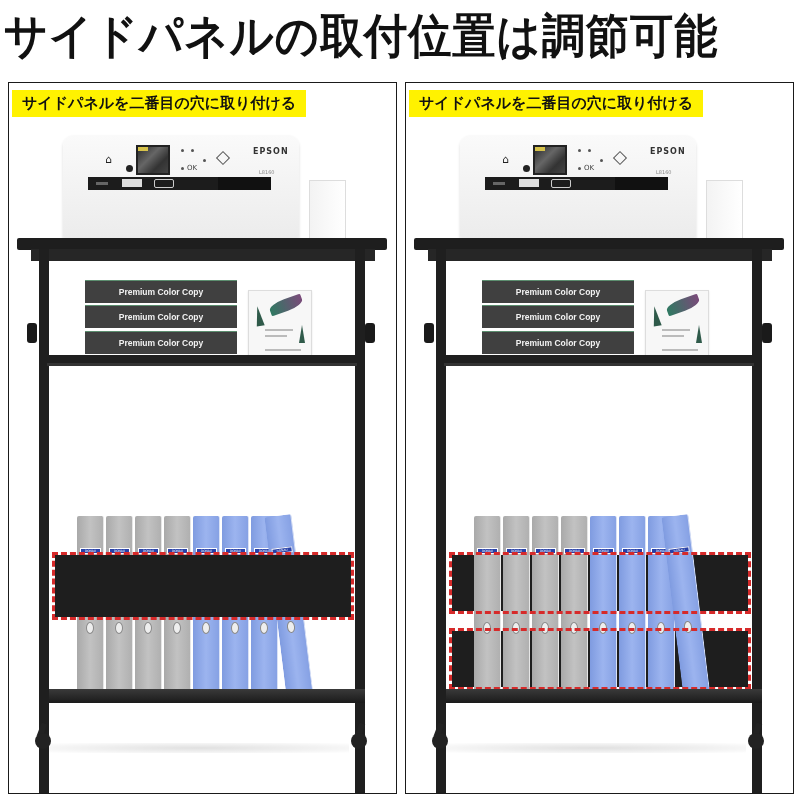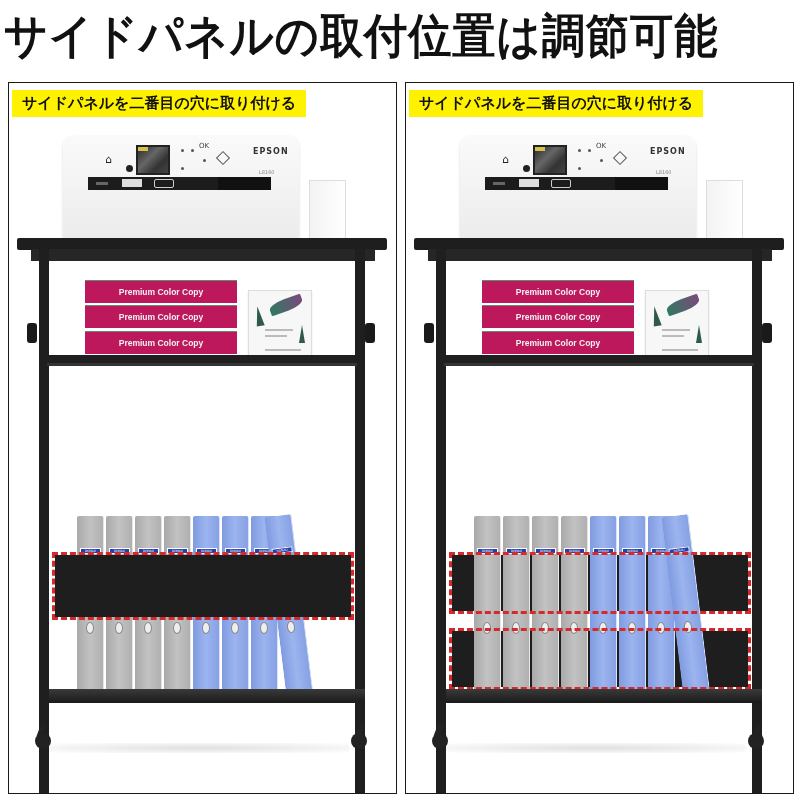--- a/index.html
+++ b/index.html
@@ -40,21 +40,21 @@
   .printer .strip .usb { position:absolute; left:66px; top:2px; width:20px; height:9px; border:1px solid #ccc; border-radius:2px; }
   .printer .strip .right-part { position:absolute; left:130px; top:0; width:53px; height:13px; background:#111; }
   .printer .screen {
     position: absolute; left: 73px; top: 10px; width: 34px; height: 30px;
     background: linear-gradient(135deg, #2a2a2a, #666 40%, #333 70%, #444);
     border: 2px solid #222;
   }
   .printer .screen::before { content:""; position:absolute; left:0; top:0; width:10px; height:4px; background:#d6c24a; }
   .printer .home-icon { position:absolute; left:42px; top:20px; width:10px; height:10px; color:#222; font-size:11px; line-height:10px; }
   .printer .help-icon { position:absolute; left:63px; top:30px; width:7px; height:7px; border-radius:50%; background:#222; }
-  .printer .ok-label { position:absolute; left:124px; top:7px; font-size:7px; color:#444;margin-left:12px; }
+  .printer .ok-label { position:absolute; left:124px; top:29px; font-size:7px; color:#444; }
   .printer .btn-dot { position:absolute; width:3px; height:3px; border-radius:50%; background:#555; }
   .printer .start-icon { position:absolute; left:155px; top:18px; width:10px; height:10px; border:1.5px solid #555; transform:rotate(45deg); }
   .printer .brand { position:absolute; left:190px; top:12px; font-size:8px; color:#333; letter-spacing:1px;font-weight:bold; }
   .printer .model { position:absolute; left:196px; top:34px; font-size:5px; color:#888; }
   .tank {
     position:absolute; left:300px; top:97px; width:37px; height:60px;
     background: linear-gradient(90deg,#f3f3f3,#fff); border:1px solid #ddd;
   }
 
   
@@ -69,21 +69,21 @@
   .knob { position:absolute; width:10px; height:20px; background:#1a1a1a; border-radius:3px; }
   .mid-shelf { position:absolute; left:30px; top:272px; width:326px; height:8px; background:#1f1f1f; }
   .crossbar { position:absolute; left:38px; top:280px; width:310px; height:3px; background:#333; }
   .bottom-shelf { position:absolute; left:40px; top:606px; width:316px; height:14px; background:linear-gradient(#3a3a3a,#1a1a1a); }
   .caster { position:absolute; width:16px; height:16px; border-radius:50%; background:#222; top:650px; }
   .caster-stem { position:absolute; width:6px; height:14px; background:#222; top:640px; transform:rotate(20deg); }
   .floor-shadow { position:absolute; left:40px; top:660px; width:300px; height:10px; background:radial-gradient(ellipse at center, rgba(0,0,0,0.12), rgba(0,0,0,0)); }
 
   
   .ream {
-    position:absolute; left:76px; width:152px; height:23px; background:#be185d;
+    position:absolute; left:76px; width:152px; height:23px; background:#404040;
     color:#f2f2f2; font-family:"Liberation Sans", sans-serif; font-size:8.5px; font-weight:bold;
     text-align:center; line-height:23px; border-top:1px solid #5c8e6f;
   }
   .pack {
     position:absolute; left:239px; top:207px; width:64px; height:66px; background:#f7f7f7;
     border:1px solid #ddd; box-shadow:0 1px 2px rgba(0,0,0,0.1); overflow:hidden;
   }
   .pack .bird { position:absolute; left:20px; top:8px; width:34px; height:12px; background:linear-gradient(90deg,#2f7a62,#7a4a7a); transform:rotate(-20deg); border-radius:50% 10% 50% 10%; }
   .pack .tri1 { position:absolute; left:6px; top:15px; width:0; height:0; border-left:4px solid transparent; border-right:4px solid transparent; border-bottom:20px solid #2f5a4a; transform:rotate(-10deg); }
   .pack .tri2 { position:absolute; left:50px; top:34px; width:0; height:0; border-left:3px solid transparent; border-right:3px solid transparent; border-bottom:18px solid #2f5a4a; }

